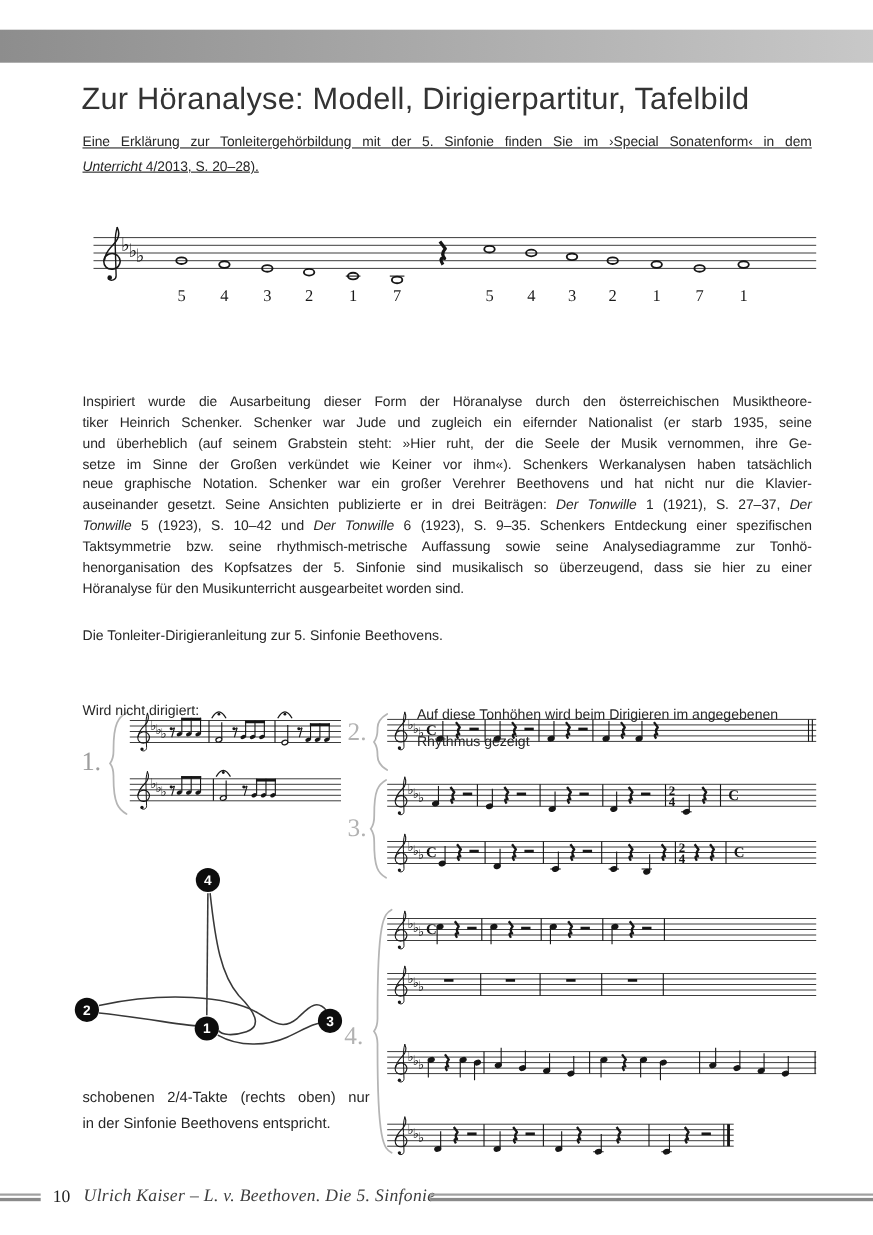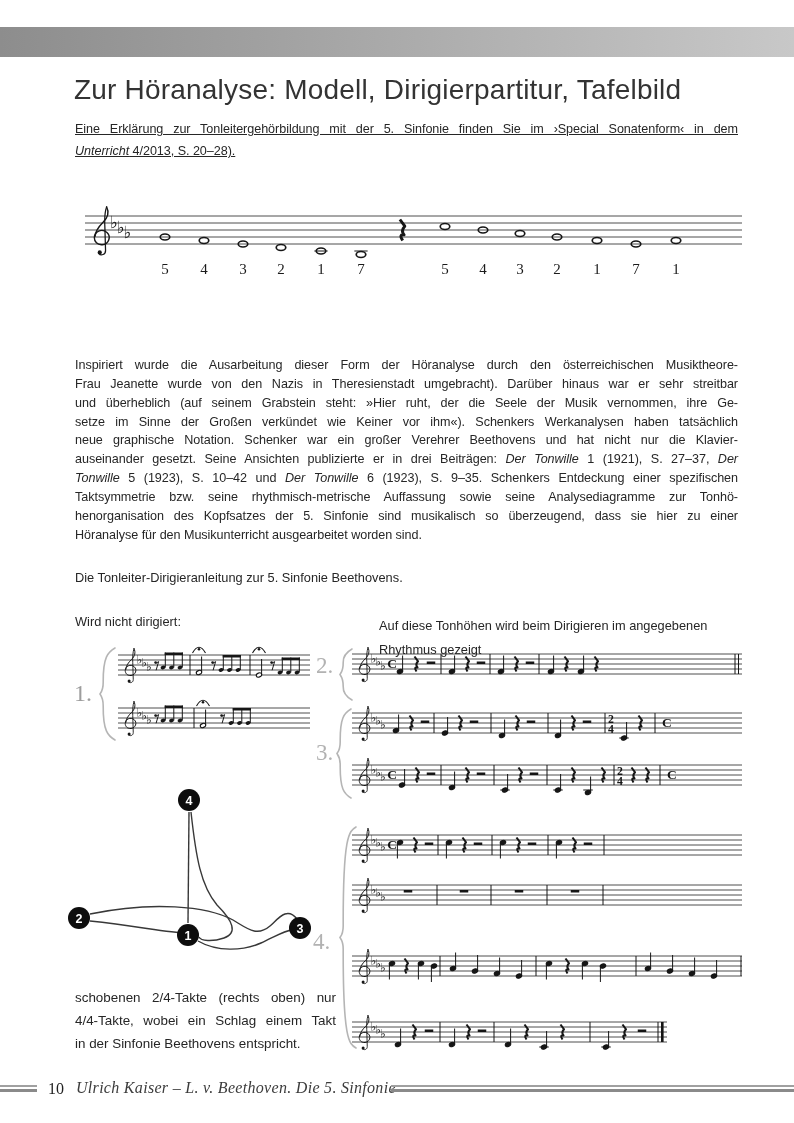--- a/index.html
+++ b/index.html
@@ -10,21 +10,21 @@
   .title{position:absolute;left:74px;top:74px;margin:0;font-size:28px;font-weight:400;
          color:#333;letter-spacing:0.2px;white-space:nowrap;}
   .para{position:absolute;left:75px;width:663px;font-size:12.6px;letter-spacing:-0.05px;color:#262626;}
   .p1{top:119px;line-height:21.8px;text-decoration:underline;}
   .p2{top:326px;line-height:18.85px;margin-top:30px;}
   .jl{text-align:justify;text-align-last:justify;white-space:normal;}
   .jl.last{text-align-last:left;}
   .nojust .jl{text-align:left;text-align-last:left;}
   i{font-style:italic;}
   .lead{position:absolute;left:75px;top:570px;font-size:12.8px;color:#262626;}
-  .colhead{position:absolute;font-size:12.8px;color:#262626;}
+  .colhead{position:absolute;font-size:12.8px;color:#262626;margin-top:24px;}
   .colhead.left{left:75px;top:614px;}
   .colhead.right{left:379px;top:614px;width:372px;line-height:24px;}
   .seclabel{position:absolute;font-family:"Liberation Serif",serif;color:#b2b2b2;}
   #lab1{left:74px;top:680px;font-size:24px;color:#9d9d9d;}
   #lab2{left:316px;top:653px;font-size:23px;}
   #lab3{left:316px;top:740px;font-size:23px;}
   #lab4{left:313px;top:929px;font-size:23px;}
   .caption{position:absolute;left:75px;top:986px;width:261px;font-size:13.4px;
            line-height:23px;color:#262626;}
   #music-svg{position:absolute;left:0;top:0;z-index:1;pointer-events:none;}
@@ -478,21 +478,21 @@
 
   <div class="textlayer">
     <h1 class="title">Zur Höranalyse: Modell, Dirigierpartitur, Tafelbild</h1>
 
     <div class="para p1">
         <div class="jl"><span>Eine Erklärung zur Tonleitergehörbildung mit der 5. Sinfonie finden Sie im ›Special Sonatenform‹ in dem</span></div>
         <div class="jl last"><i>Unterricht</i><span> 4/2013, S. 20–28).</span></div>
       </div>
     <div class="para p2">
         <div class="jl"><span>Inspiriert wurde die Ausarbeitung dieser Form der Höranalyse durch den österreichischen Musiktheore-</span></div>
-        <div class="jl"><span>Frau Jeanette wurde von den Nazis in Theresienstadt umgebracht). Darüber hinaus war er sehr streitbar</span></div>
+        <div class="jl"><span>tiker Heinrich Schenker. Schenker war Jude und zugleich ein eifernder Nationalist (er starb 1935, seine</span></div>
         <div class="jl"><span>und überheblich (auf seinem Grabstein steht: »Hier ruht, der die Seele der Musik vernommen, ihre Ge-</span></div>
         <div class="jl"><span>setze im Sinne der Großen verkündet wie Keiner vor ihm«). Schenkers Werkanalysen haben tatsächlich</span></div>
         <div class="jl"><span>neue graphische Notation. Schenker war ein großer Verehrer Beethovens und hat nicht nur die Klavier-</span></div>
         <div class="jl"><span>auseinander gesetzt. Seine Ansichten publizierte er in drei Beiträgen: </span><i>Der Tonwille</i><span> 1 (1921), S. 27–37, </span><i>Der</i></div>
         <div class="jl"><i>Tonwille</i><span> 5 (1923), S. 10–42 und </span><i>Der Tonwille</i><span> 6 (1923), S. 9–35. Schenkers Entdeckung einer spezifischen</span></div>
         <div class="jl"><span>Taktsymmetrie bzw. seine rhythmisch-metrische Auffassung sowie seine Analysediagramme zur Tonhö-</span></div>
         <div class="jl"><span>henorganisation des Kopfsatzes der 5. Sinfonie sind musikalisch so überzeugend, dass sie hier zu einer</span></div>
         <div class="jl last"><span>Höranalyse für den Musikunterricht ausgearbeitet worden sind.</span></div>
       </div>
 
@@ -504,21 +504,20 @@
         <div class="jl last"><span>Rhythmus gezeigt</span></div>
       </div>
 
     <span class="seclabel" id="lab1">1.</span>
     <span class="seclabel" id="lab2">2.</span>
     <span class="seclabel" id="lab3">3.</span>
     <span class="seclabel" id="lab4">4.</span>
 
     <div class="caption">
         <div class="jl"><span>schobenen 2/4-Takte (rechts oben) nur</span></div>
-        <div class="jl"><span>4/4-Takte, wobei ein Schlag einem Takt</span></div>
         <div class="jl last"><span>in der Sinfonie Beethovens entspricht.</span></div>
       </div>
 
     <div class="fbar left">
         <div class="b1"></div>
         <div class="b2"></div>
       </div>
     <span class="pagenum">10</span>
     <span class="citation">Ulrich Kaiser – L. v. Beethoven. Die 5. Sinfonie</span>
     <div class="fbar right">

